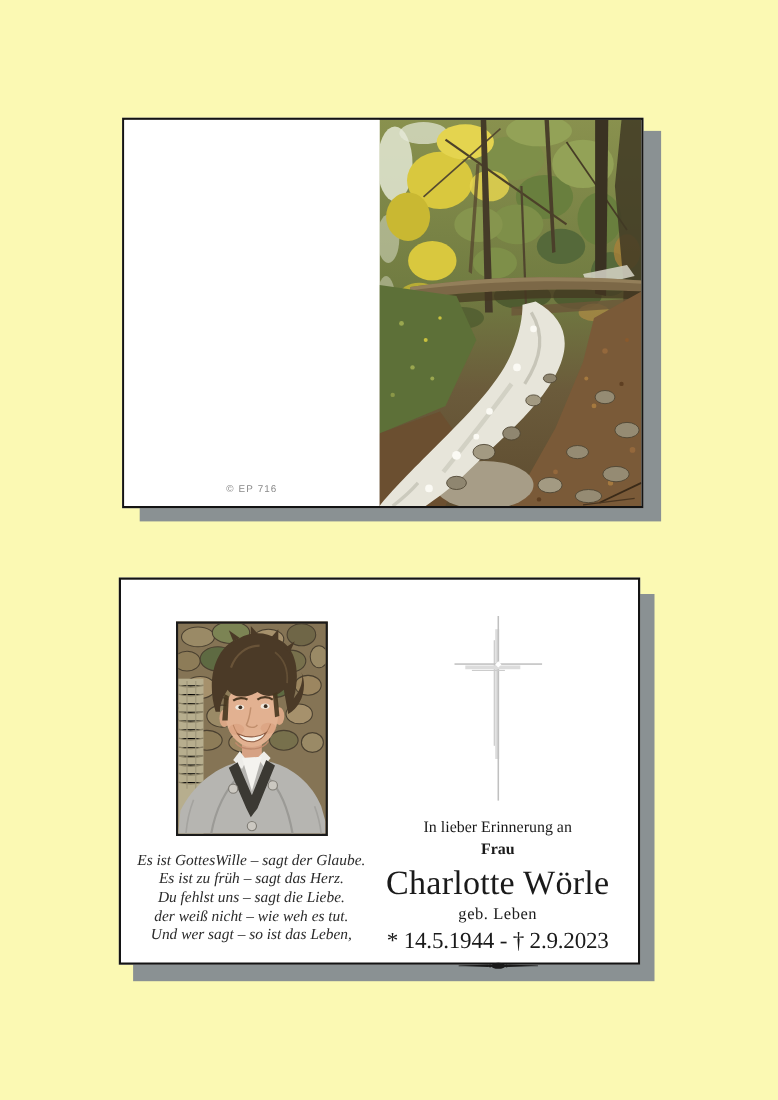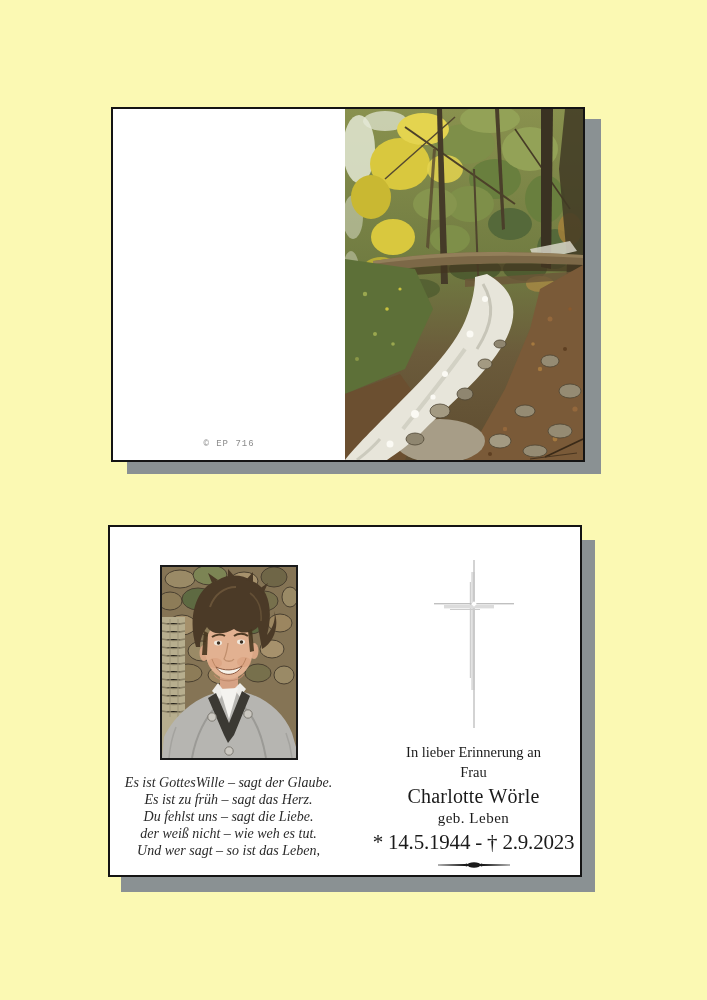--- a/index.html
+++ b/index.html
@@ -15,41 +15,41 @@
     left:111px; top:107px; width:470px; height:351px;
     box-shadow:16px 12px 0 0 #8A9193;
   }
   .card--bottom {
     left:108px; top:525px; width:470px; height:348px;
     box-shadow:13px 15px 0 0 #8A9193;
   }
   .blank-half { position:absolute; left:0; top:0; width:232px; height:351px; background:#ffffff; }
   .publisher-mark {
     position:absolute; left:0; top:330px; width:232px; text-align:center;
-    font-family:Liberation Mono, monospace; font-size:9px; letter-spacing:1px; color:#8b8b8b;
+    font-family:Liberation Sans, sans-serif; font-size:9px; letter-spacing:1px; color:#8b8b8b;
   }
   .forest { position:absolute; left:232px; top:0; width:238px; height:351px; }
   .forest svg, .portrait svg, .cross-wrap svg, .divider-wrap svg { display:block; width:100%; height:100%; }
 
   .portrait {
     position:absolute; left:50px; top:38px; width:138px; height:195px;
     border:2px solid #1a1a1a; box-sizing:border-box; overflow:hidden; background:#857455;
   }
   .poem {
     position:absolute; left:0; top:247px; width:237px; text-align:center;
     font-style:italic; font-size:14px; line-height:17px; color:#2a2a2a;
   }
   .memorial {
-    position:absolute; left:247px; top:0; width:233px; height:258px;
+    position:absolute; left:226px; top:0; width:233px; height:258px;
     padding-top:33px; box-sizing:border-box; text-align:center; color:#1a1a1a;
   }
   .cross-wrap { width:80px; height:168px; margin:0 auto; }
   .m-intro      { margin-top:16px; font-size:14.5px; }
-  .m-salutation { margin-top:3px;  font-size:14.5px; }
-  .m-name       { margin-top:4px;  font-size:20px; letter-spacing:0.2px; }
+  .m-salutation { margin-top:3px;  font-size:14.5px;font-weight:bold; }
+  .m-name       { margin-top:4px;  font-size:31px; letter-spacing:0.2px; }
   .m-birth      { margin-top:2px;  font-size:15px; letter-spacing:0.5px; }
   .m-dates      { margin-top:3px;  font-size:21px; letter-spacing:-0.2px; }
   .divider-wrap { width:80px; height:12px; margin:4px auto 0; }
 </style>
 </head>
 <body>
 
 <div class="screen">
 
   <div class="card card--top">

